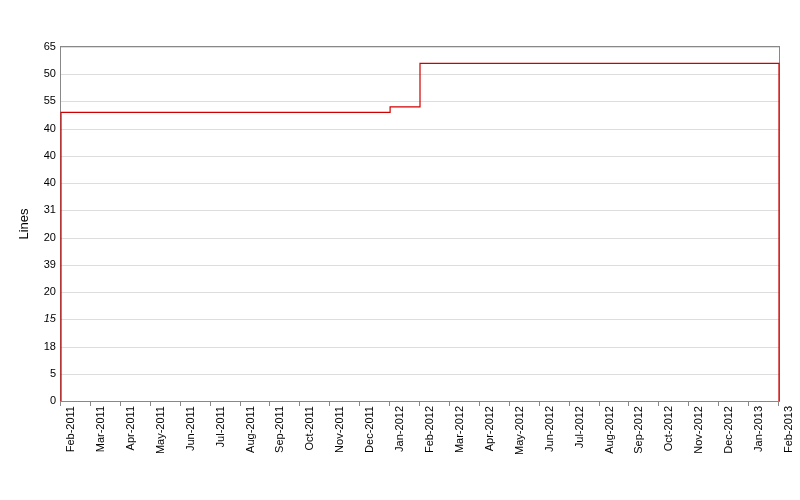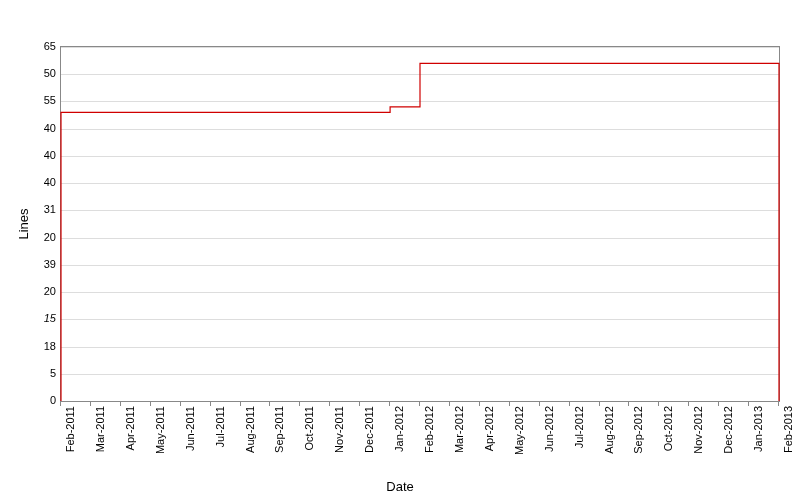--- a/index.html
+++ b/index.html
@@ -94,21 +94,20 @@
     stroke-width: 1.2;
   }
 </style>
 </head>
 <body>
 
 <div class="chart">
 
 
   <div class="y-label">Lines</div>
-  <div class="x-label">Date</div>
 
   <div class="plot-area">
     <div id="gridlines">
         <div class="gridline" style="top: 326.769px;"></div>
         <div class="gridline" style="top: 299.538px;"></div>
         <div class="gridline" style="top: 272.308px;"></div>
         <div class="gridline" style="top: 245.077px;"></div>
         <div class="gridline" style="top: 217.846px;"></div>
         <div class="gridline" style="top: 190.615px;"></div>
         <div class="gridline" style="top: 163.385px;"></div>

